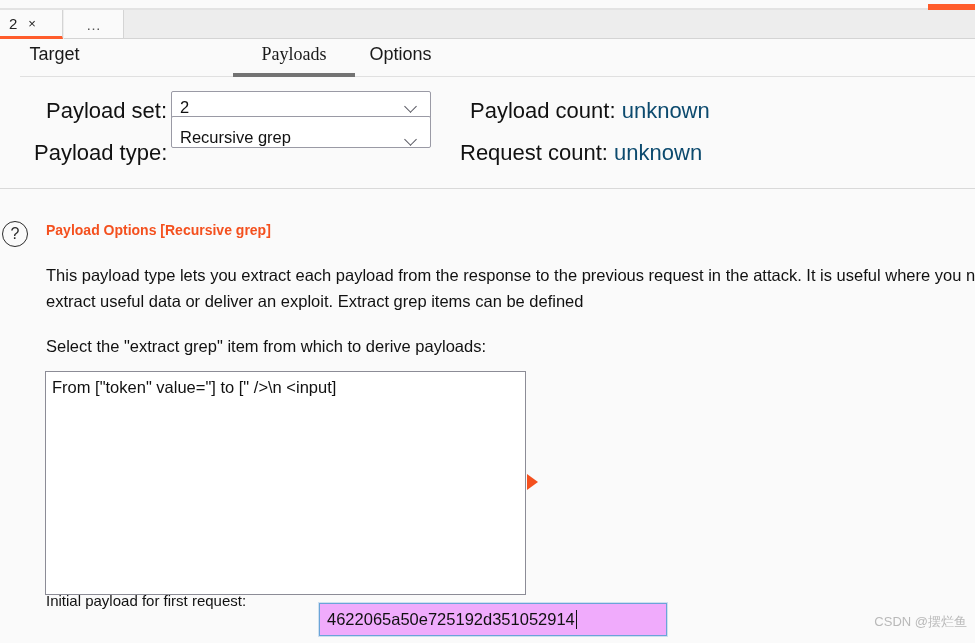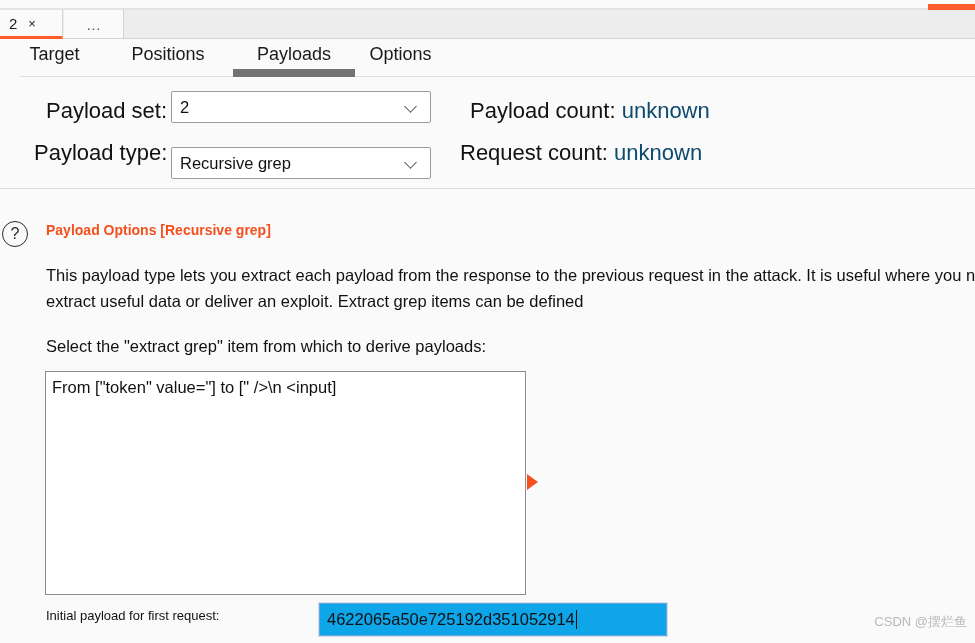--- a/index.html
+++ b/index.html
@@ -89,21 +89,21 @@
     top: 0;
     height: 37px;
     display: flex;
     align-items: flex-start;
     padding-top: 4px;
     justify-content: center;
     font-size: 18px;
     color: #1a1a1a;
     cursor: default;
   }
-  .subtab.sel { border-bottom: 8px solid #737373; font-weight: 400; }
+  .subtab.sel { border-bottom: 4px solid #737373; font-weight: 400; font-family: Liberation Serif, serif; }
   #st0 { left: 0px;   width: 69px; }
   #st1 { left: 83px;  width: 130px; }
   #st2 { left: 213px; width: 122px; }
   #st3 { left: 328px; width: 105px; }
 
   
   .lbl {
     position: absolute;
     font-size: 22px;
     color: #111;
@@ -123,21 +123,21 @@
     border: 1px solid #9a9aa5;
     border-radius: 2px;
     display: flex;
     align-items: center;
     padding: 0 8px;
     font-size: 16.5px;
     color: #111;
     cursor: default;
   }
   #combo-pset  { top: 91px; }
-  #combo-ptype { top: 147px; }
+  #combo-ptype { top: 116px; align-items: flex-end; }
   .combo .ctext { flex: 1; white-space: nowrap; overflow: hidden; }
   .chev {
     width: 14px; height: 14px;
     position: relative;
     margin-right: 4px;
     flex: 0 0 auto;
   }
   .chev::before {
     content: "";
     position: absolute;
@@ -223,30 +223,30 @@
     width: 0; height: 0;
     border-left: 11px solid #f4501e;
     border-top: 8px solid transparent;
     border-bottom: 8px solid transparent;
     cursor: pointer;
   }
 
   
   .init-label {
     position: absolute;
-    left: 46px; top: 608px;
-    font-size: 13px;
+    left: 46px; top: 592px;
+    font-size: 15px;
     color: #111;
     white-space: nowrap;
   }
   .init-input {
     position: absolute;
     left: 319px; top: 603px;
     width: 348px; height: 33px;
-    background: #0ea5e9;
+    background: #f0abfc;
     border: 1px solid #6ba4d8;
     outline: 1px solid #cfe0f0;
     display: flex;
     align-items: center;
     padding: 0 7px;
     font-size: 16.5px;
     color: #111;
     cursor: text;
   }
   .caret {
@@ -284,23 +284,20 @@
     </div>
     <div class="wtab more">
       <span class="tab-label">…</span>
     </div>
   </div>
 
   <div class="subtabs">
     <div class="subtab" id="st0">
       <span>Target</span>
     </div>
-    <div class="subtab" id="st1">
-      <span>Positions</span>
-    </div>
     <div class="subtab sel" id="st2">
       <span>Payloads</span>
     </div>
     <div class="subtab" id="st3">
       <span>Options</span>
     </div>
   </div>
 
   <div class="lbl" id="lbl-pset">Payload set:</div>
   <div class="combo" id="combo-pset">

